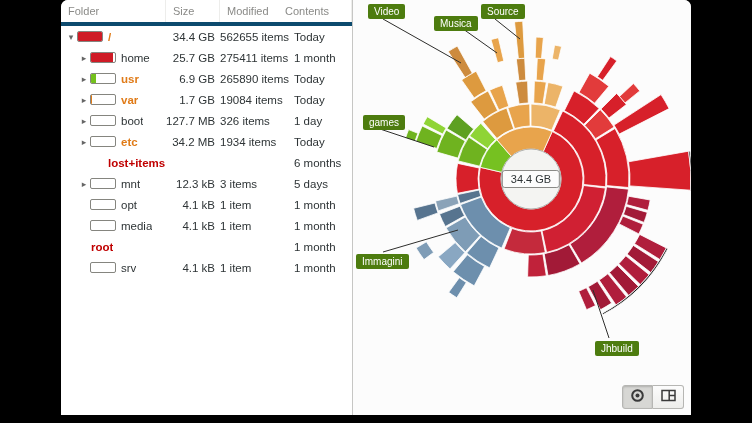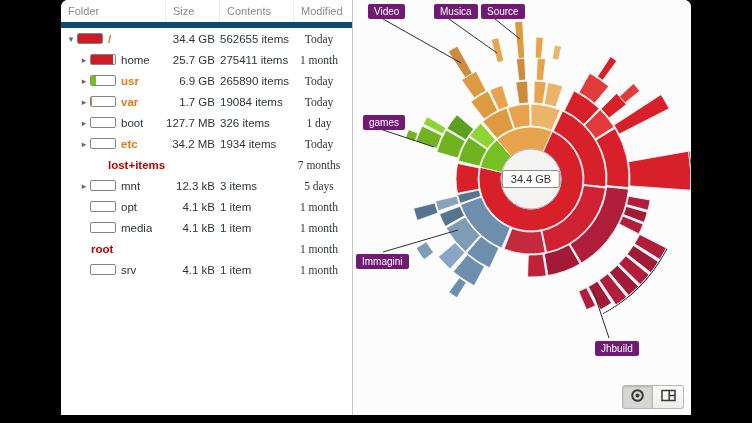--- a/index.html
+++ b/index.html
@@ -37,54 +37,54 @@
     font-size:17px;color:#3c3c3c;
   }
   
   .content{flex:1;display:flex;min-height:0;}
   .tree-panel{
     width:291px;flex:none;border-right:1px solid #c6c6c4;background:#fff;
     display:flex;flex-direction:column;
   }
   .tree-header{
     display:flex;height:22px;line-height:22px;flex:none;
-    color:#8a8a87;font-size:11px;border-bottom:6px solid #0c4a6e;justify-content:space-between;
+    color:#8a8a87;font-size:11px;border-bottom:4px solid #0c4a6e;justify-content:space-between;
   }
   .th{border-right:1px solid #ededeb;padding-left:7px;box-sizing:border-box;white-space:nowrap;}
   .th-folder{flex:1;}
   .th-size{width:54px;}
   .th-contents{width:74px;}
   .th-modified{width:58px;border-right:none;}
   .tree-rows{flex:1;overflow:hidden;}
   .row{display:flex;height:21px;align-items:center;font-size:11.5px;color:#2e3436;}
   .c-folder{flex:1;display:flex;align-items:center;min-width:0;box-sizing:border-box;}
   .c-size{width:54px;text-align:right;padding-right:5px;box-sizing:border-box;white-space:nowrap;}
   .c-contents{width:74px;text-align:left;padding-right:6px;box-sizing:border-box;white-space:nowrap;}
-  .c-modified{width:58px;text-align:center;padding-right:8px;box-sizing:border-box;white-space:nowrap;font-family:Liberation Serif, serif;}
+  .c-modified{width:58px;text-align:left;padding-right:8px;box-sizing:border-box;white-space:nowrap;}
   .expander{width:12px;flex:none;text-align:center;color:#666;font-size:9px;}
   .bar{
     width:26px;height:11px;flex:none;box-sizing:border-box;
     border:1px solid #85857f;border-radius:2px;background:#fff;
     margin-right:5px;overflow:hidden;display:block;
   }
   .bar-fill{display:block;height:100%;}
   .no-bar-spacer{width:18px;flex:none;}
   .name{white-space:nowrap;overflow:hidden;}
   .name.orange{color:#e07b18;font-weight:bold;}
   .name.red{color:#c00000;font-weight:bold;}
   
   .chart-panel{flex:1;position:relative;background:#fcfcfc;overflow:hidden;}
   #sunburst{position:absolute;left:0;top:0;}
   .center-pill{
     position:absolute;left:178px;top:179px;transform:translate(-50%,-50%);
     background:#fcfcfc;border:1px solid #8a8a87;border-radius:3px;
     padding:2px 8px;font-size:11px;color:#2e3436;white-space:nowrap;
   }
   .annotation{
-    position:absolute;background:#701a75;color:#fff;font-size:10px;
+    position:absolute;background:#4d7c0f;color:#fff;font-size:10px;
     padding:2px 6px;border-radius:2px;white-space:nowrap;
   }
   .view-toggle{position:absolute;right:7px;bottom:6px;display:flex;}
   .vt-btn{
     width:31px;height:24px;box-sizing:border-box;
     border:1px solid #b6b6b3;display:flex;align-items:center;justify-content:center;
     background:linear-gradient(#fcfcfc,#ededeb);
   }
   .vt-btn.first{border-radius:3px 0 0 3px;}
   .vt-btn.second{border-radius:0 3px 3px 0;border-left:none;}
@@ -95,22 +95,22 @@
 
 <div class="window">
 
 
   <div class="content">
 
     <div class="tree-panel">
       <div class="tree-header">
         <div class="th th-folder">Folder</div>
         <div class="th th-size">Size</div>
+        <div class="th th-modified">Modified</div>
         <div class="th th-contents">Contents</div>
-        <div class="th th-modified">Modified</div>
       </div>
       <div class="tree-rows">
           <div class="row">
             <div class="c-folder" style="padding-left: 4px;">
               <span class="expander">▾</span>
               <span class="bar">
                 <span class="bar-fill" style="width: 100%; background: rgb(207, 27, 38);"></span>
               </span>
               <span class="name orange">/</span>
             </div>
@@ -175,21 +175,21 @@
             <div class="c-modified">Today</div>
           </div>
           <div class="row">
             <div class="c-folder" style="padding-left: 17px;">
               <span class="expander"></span>
               <span class="no-bar-spacer"></span>
               <span class="name red">lost+items</span>
             </div>
             <div class="c-size"></div>
             <div class="c-contents"></div>
-            <div class="c-modified">7 months</div>
+            <div class="c-modified">6 months</div>
           </div>
           <div class="row">
             <div class="c-folder" style="padding-left: 17px;">
               <span class="expander">▸</span>
               <span class="bar"></span>
               <span class="name ">mnt</span>
             </div>
             <div class="c-size">12.3 kB</div>
             <div class="c-contents">3 items</div>
             <div class="c-modified">5 days</div>
@@ -307,21 +307,21 @@
           <line x1="30" y1="19" x2="108" y2="63" stroke="#2e2e2c" stroke-width="1"></line>
           <line x1="96" y1="19" x2="144" y2="53" stroke="#2e2e2c" stroke-width="1"></line>
           <line x1="142" y1="19" x2="167" y2="39" stroke="#2e2e2c" stroke-width="1"></line>
           <line x1="24" y1="128" x2="81" y2="147" stroke="#2e2e2c" stroke-width="1"></line>
           <line x1="30" y1="252" x2="105" y2="230" stroke="#2e2e2c" stroke-width="1"></line>
           <line x1="256" y1="338" x2="240" y2="290" stroke="#2e2e2c" stroke-width="1"></line>
           <circle cx="178" cy="179" r="30" fill="#f4f4f2" stroke="#adadaa"></circle>
         </svg>
       <div id="chart-labels">
           <div class="annotation" style="left: 15px; top: 4px;">Video</div>
-          <div class="annotation" style="left: 81px; top: 4px;">Musica</div>
+          <div class="annotation" style="left: 81px; top: 16px;">Musica</div>
           <div class="annotation" style="left: 128px; top: 4px; text-align: center;">Source</div>
           <div class="annotation" style="left: 10px; top: 115px;">games</div>
           <div class="annotation" style="left: 3px; top: 254px;">Immagini</div>
           <div class="annotation" style="left: 242px; top: 341px;">Jhbuild</div>
         </div>
       <div class="center-pill">34.4 GB</div>
 
       <div class="view-toggle">
         <div class="vt-btn first active">
           <span>

